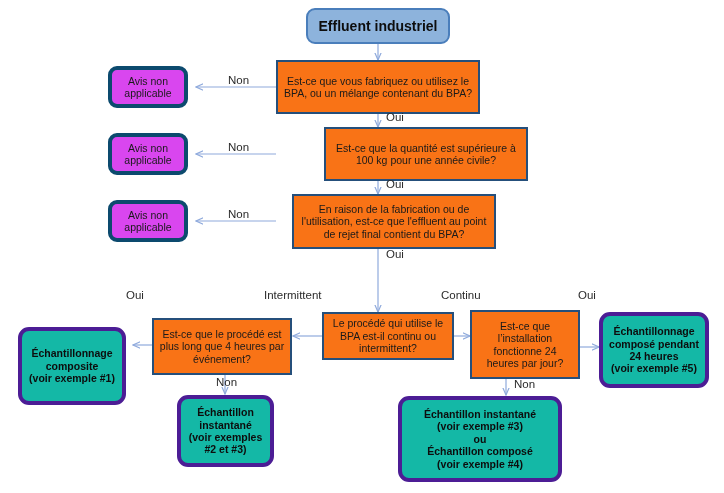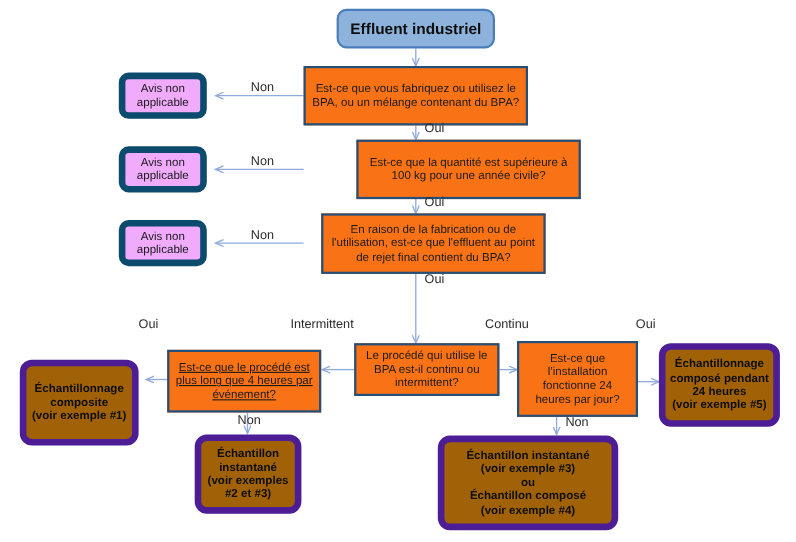--- a/index.html
+++ b/index.html
@@ -15,32 +15,32 @@
   
   .qbox{
     background:#f97316;
     border:2px solid #254f7b;
     color:#1a1a1a;
     font-size:10.5px;
     padding:3px 4px;
   }
   
   .rbox{
-    background:#a16207;
-    border:6px solid #4c1d95;
+    background:#14b8a6;
+    border:4px solid #4c1d95;
     border-radius:11px;
     color:#0d0d0d;
     font-weight:bold;
     font-size:10.5px;
     padding:3px 4px;
   }
   
   .abox{
-    background:#f0abfc;
-    border:6px solid #0c4a6e;
+    background:#d946ef;
+    border:4px solid #0c4a6e;
     border-radius:9px;
     color:#1a1a1a;
     font-size:10.5px;
     padding:2px 3px;
   }
   
   .title-box{
     background:#8db3dc;
     border:2px solid #4a7ebb;
     border-radius:9px;
@@ -125,21 +125,21 @@
   <div class="node abox" style="left:108px;top:200px;width:80px;height:42px;">
     <span>Avis non applicable</span>
   </div>
   <div class="edge-label" style="left:228px;top:208px;">Non</div>
   <div class="edge-label" style="left:386px;top:248px;">Oui</div>
 
   <div class="node qbox" style="left:322px;top:312px;width:132px;height:48px;">
     <span>Le procédé qui utilise le BPA est-il continu ou intermittent?</span>
   </div>
 
-  <div class="node qbox" style="left:152px;top:318px;width:140px;height:57px;text-decoration:underline;">
+  <div class="node qbox" style="left:152px;top:318px;width:140px;height:57px;">
     <span>Est-ce que le procédé  est plus long que 4  heures par événement?</span>
   </div>
 
   <div class="node qbox" style="left:470px;top:310px;width:110px;height:69px;">
     <span>Est-ce que l’installation fonctionne 24 heures par jour?</span>
   </div>
 
   <div class="edge-label" style="left:264px;top:289px;">Intermittent</div>
   <div class="edge-label" style="left:441px;top:289px;">Continu</div>
   <div class="edge-label" style="left:126px;top:289px;">Oui</div>

